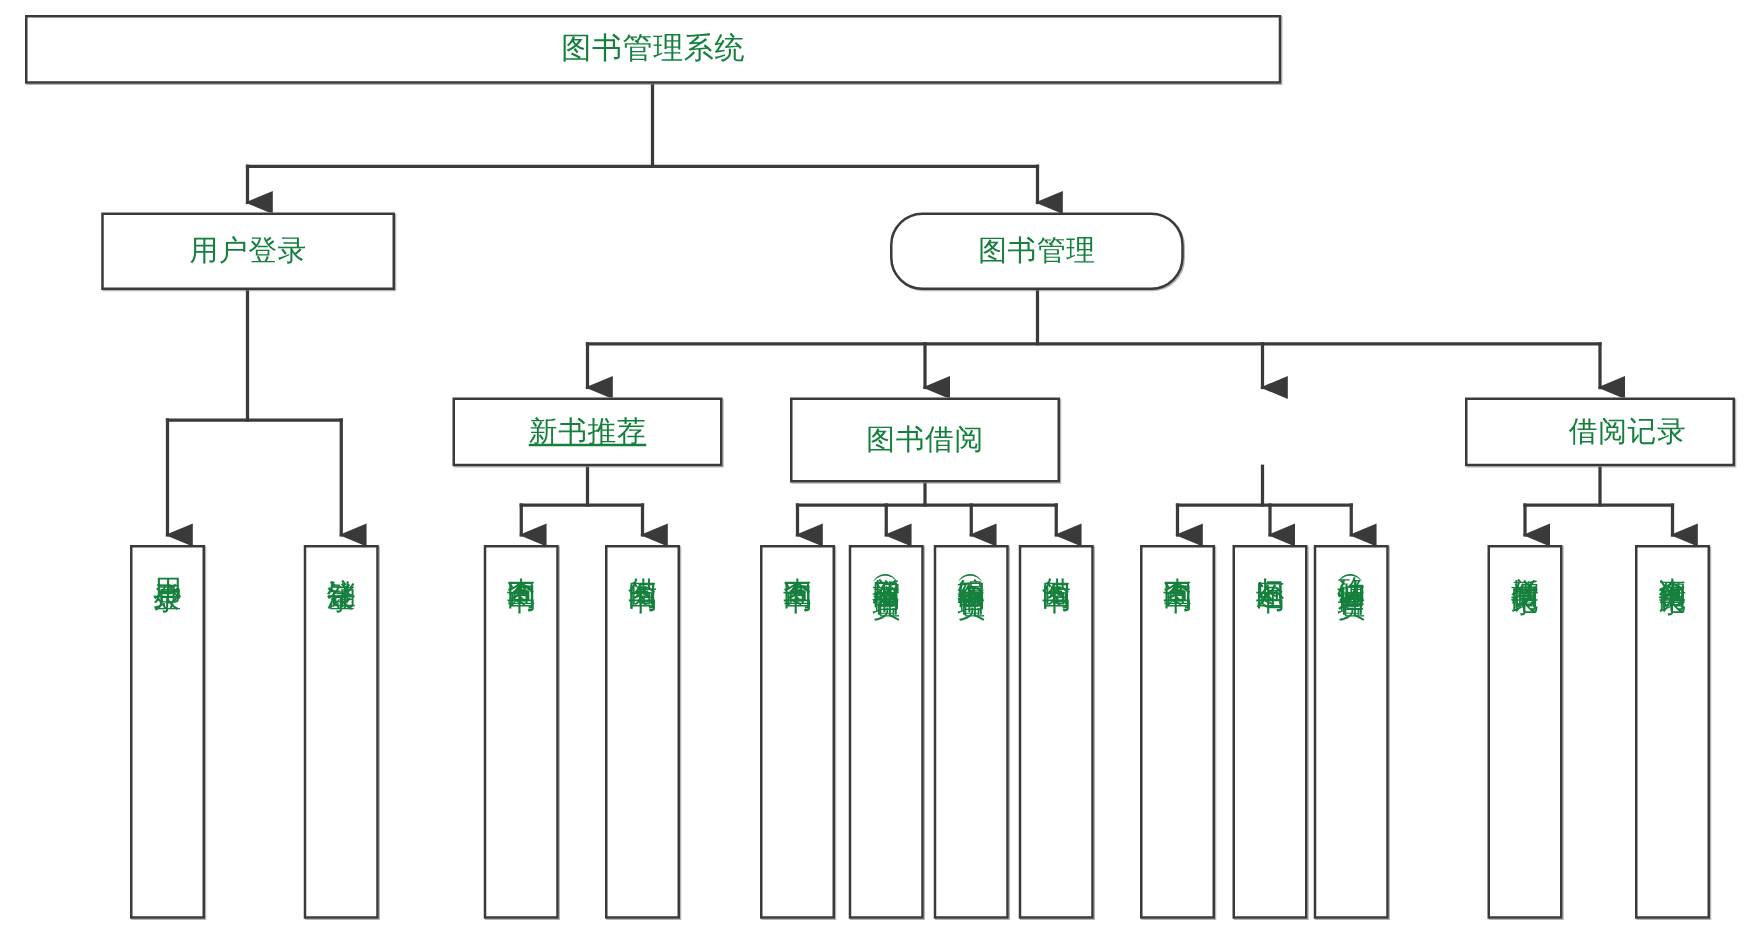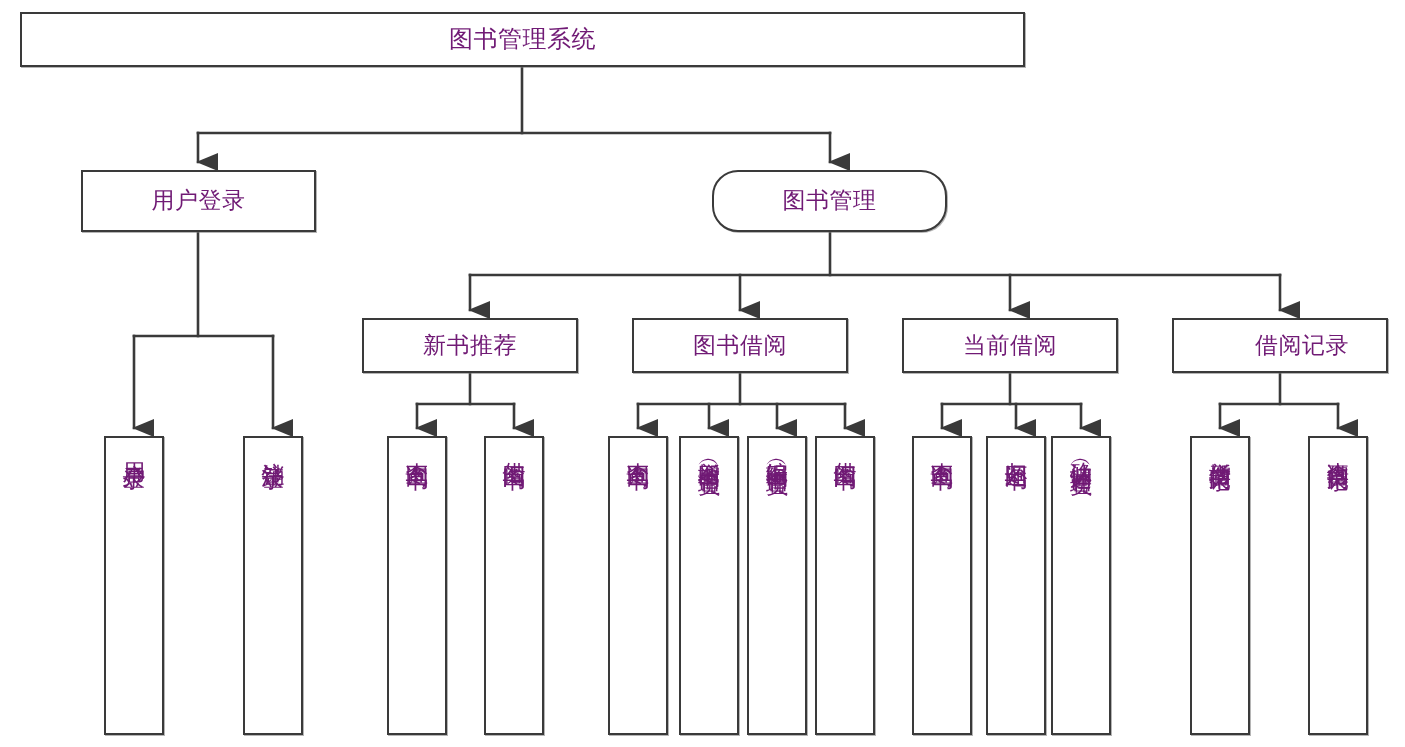--- a/index.html
+++ b/index.html
@@ -13,21 +13,21 @@
   svg#wires{position:absolute;left:0;top:0;width:1405px;height:747px;}
 
   .node{
     position:absolute;
     box-sizing:border-box;
     background:#ffffff;
     border:2.5px solid #3a3a3a;
     display:flex;
     align-items:center;
     justify-content:center;
-    color:#701a75;
+    color:#15803d;
     box-shadow:1px 1px 0 rgba(120,120,120,.55);
   }
   .node .label{
     display:block;
     text-align:center;
     line-height:1.12;
     white-space:nowrap;
   }
   .node.horiz .label{font-size:23px;letter-spacing:.5px;}
   .node.root .label{font-size:24px;}
@@ -119,28 +119,25 @@
     <span class="label">图书管理系统</span>
   </div>
 
   <div class="node horiz" style="left: 81px; top: 170px; width: 235px; height: 62px;">
     <span class="label">用户登录</span>
   </div>
   <div class="node horiz" style="left: 712px; top: 170px; width: 235px; height: 62px; border-radius: 26px;">
     <span class="label">图书管理</span>
   </div>
 
-  <div class="node horiz" style="left: 362px; top: 318px; width: 216px; height: 55px;">
+  <div class="node horiz" style="left: 362px; top: 318px; width: 216px; height: 55px; text-decoration: underline;">
     <span class="label">新书推荐</span>
   </div>
-  <div class="node horiz" style="left: 632px; top: 318px; width: 216px; height: 55px;">
+  <div class="node horiz" style="left: 632px; top: 318px; width: 216px; height: 68px;">
     <span class="label">图书借阅</span>
-  </div>
-  <div class="node horiz" style="left: 902px; top: 318px; width: 216px; height: 55px;">
-    <span class="label">当前借阅</span>
   </div>
   <div class="node horiz" style="left: 1172px; top: 318px; width: 216px; height: 55px; padding-left: 44px;">
     <span class="label">借阅记录</span>
   </div>
 
   <div class="node vert" style="left: 104px; top: 436px; width: 60px; height: 299px;">
     <span class="label">用户登录</span>
   </div>
   <div class="node vert" style="left: 243px; top: 436px; width: 60px; height: 299px;">
     <span class="label">注销登录</span>

